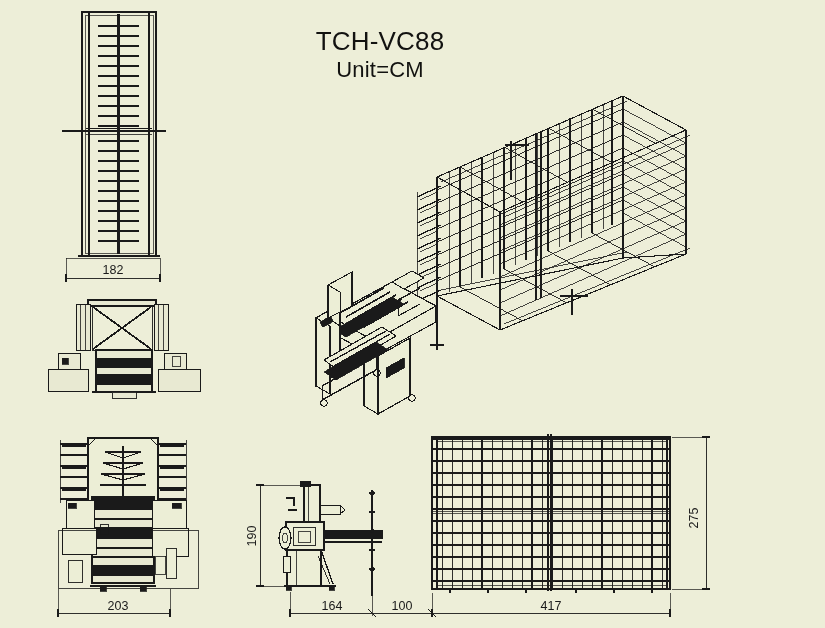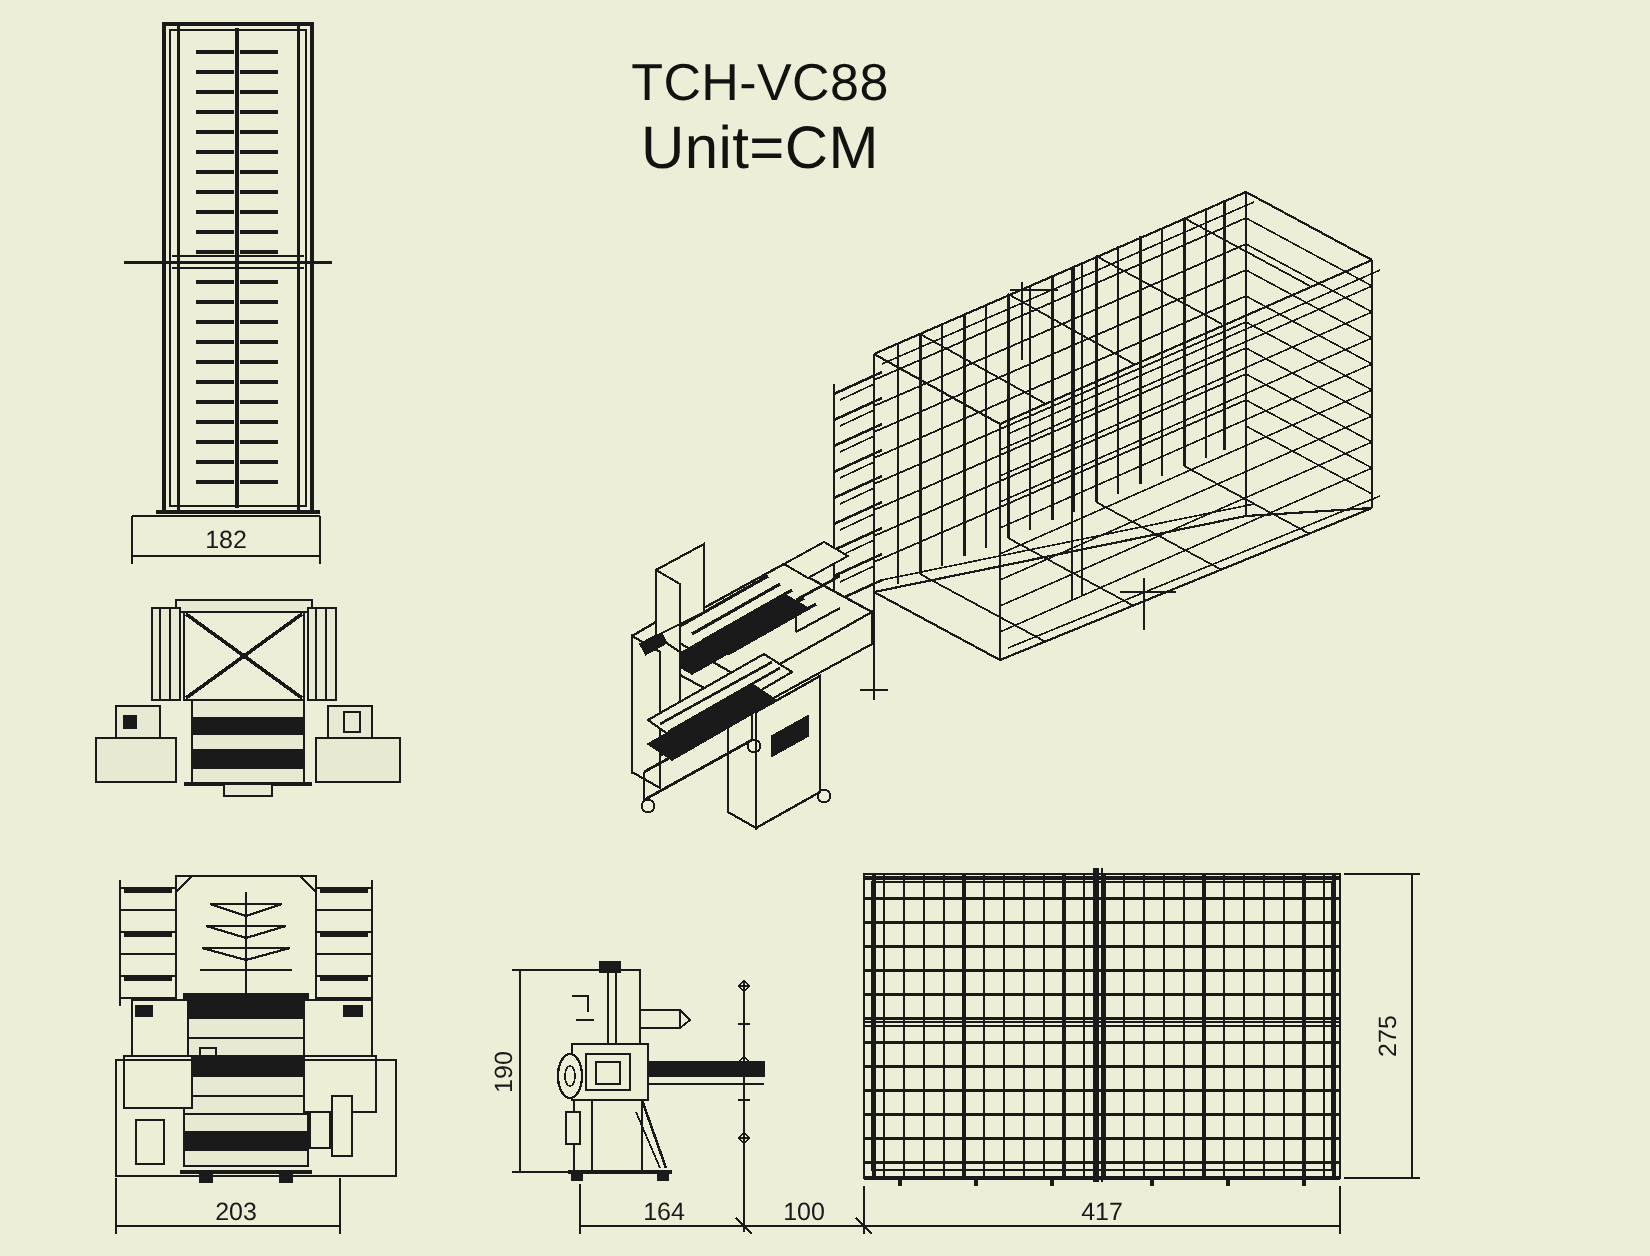--- a/index.html
+++ b/index.html
@@ -20,21 +20,21 @@
     pointer-events:none;
   }
   .title-line{
     font-size:26px;
     font-weight:400;
     letter-spacing:0.2px;
     color:#121210;
     white-space:nowrap;
   }
   .title-line.l2{font-size:26px;}
-  .title-line.l3{font-size:30px;}
+  .title-line.l3{font-size:22px;}
   svg{display:block;position:absolute;left:0;top:0;}
   .dim-txt{
     font-family:"Liberation Sans", sans-serif;
     font-size:12.5px;
     fill:#1a1a1a;
   }
 </style>
 </head>
 <body>
 

